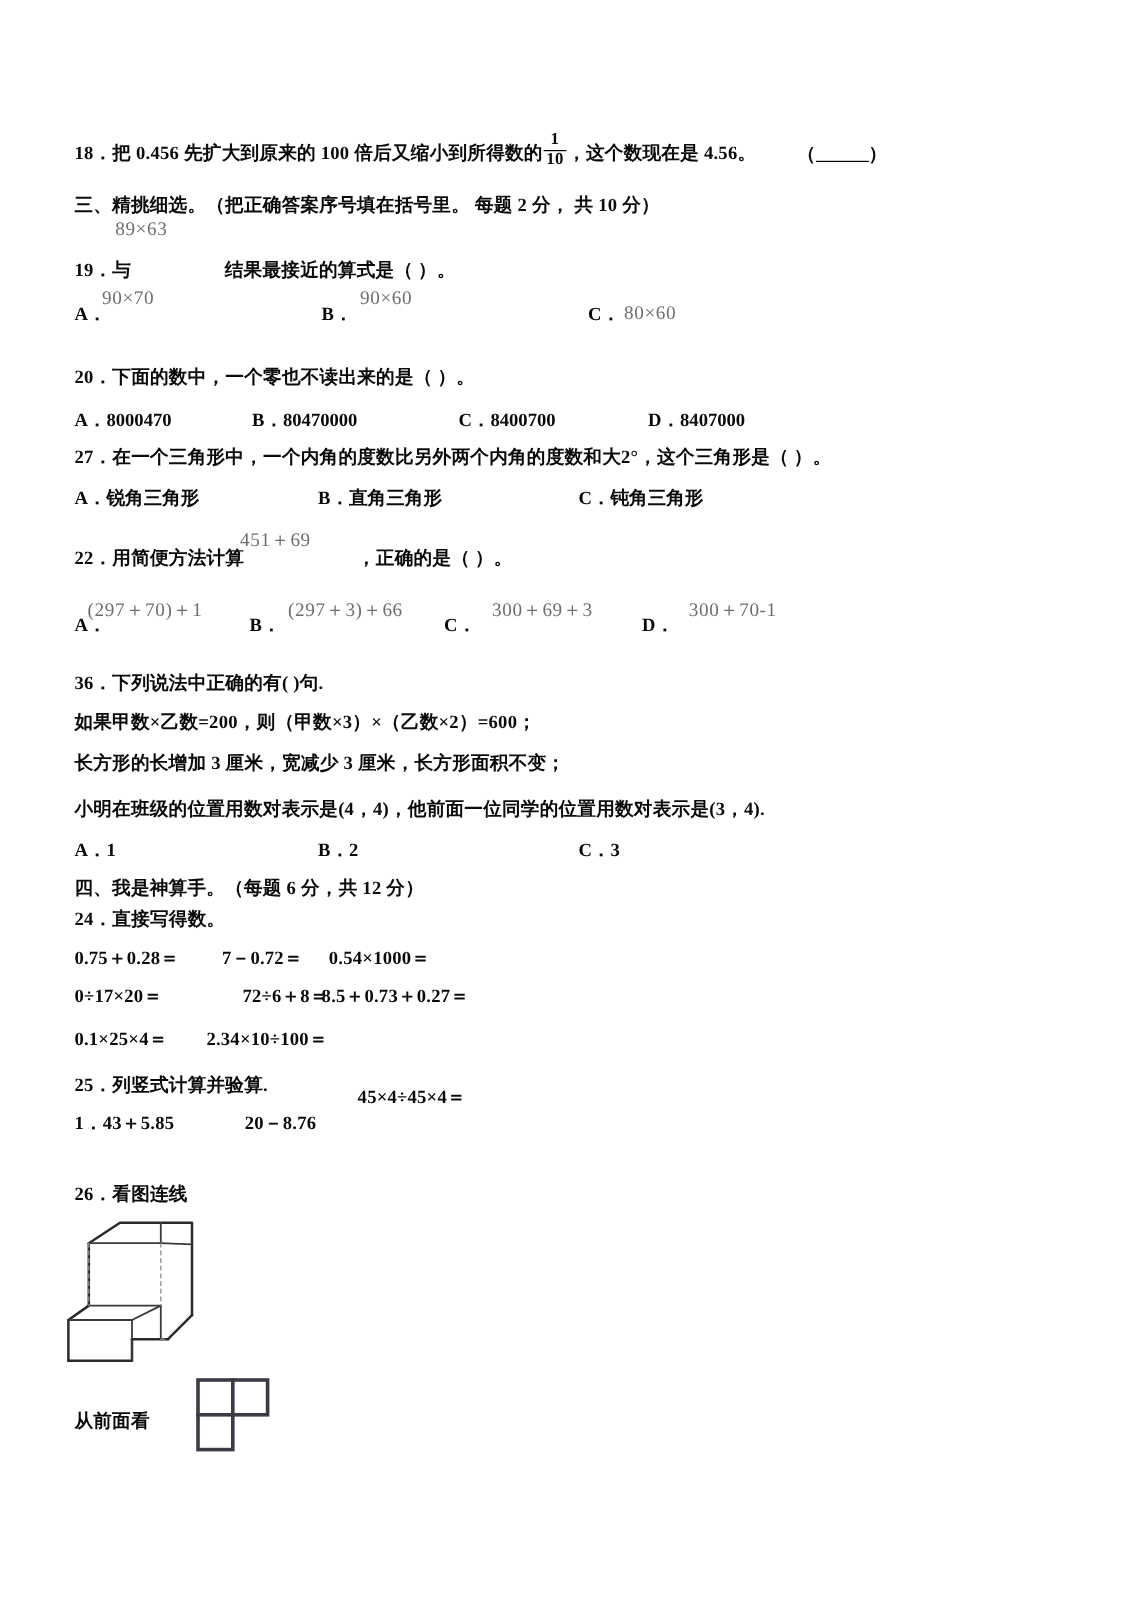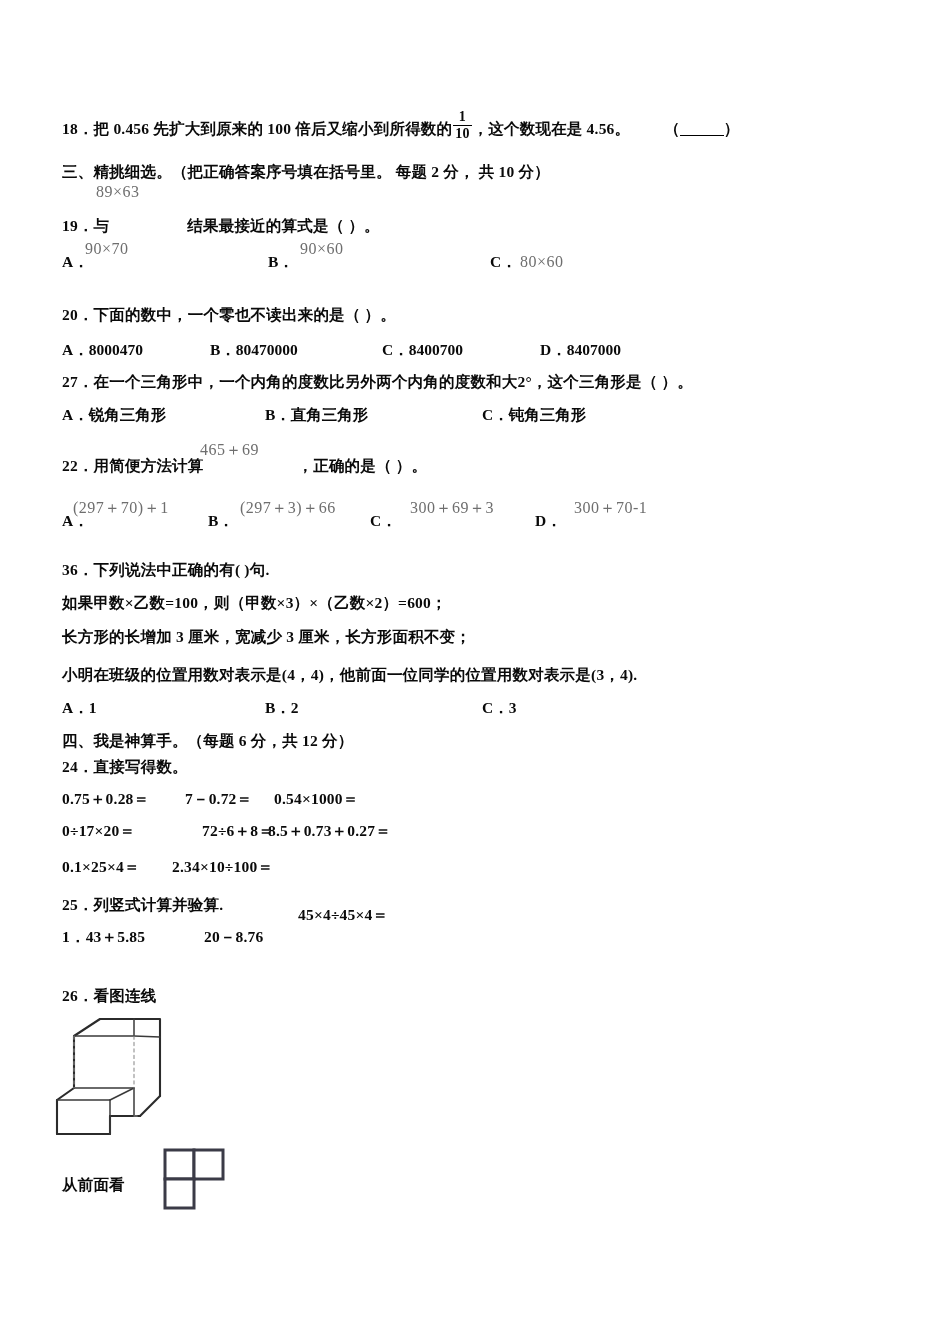--- a/index.html
+++ b/index.html
@@ -126,41 +126,41 @@
   <div class="opt" style="left:382px; top:340px;">C．8400700</div>
   <div class="opt" style="left:540px; top:340px;">D．8407000</div>
 
   <div class="line cn" style="left:62px; top:372px;">
     <span>27．</span><span>在一个三角形中，一个内角的度数比另外两个内角的度数和大2°，这个三角形是（  ）。</span>
   </div>
   <div class="opt" style="left:62px; top:405px;">A．锐角三角形</div>
   <div class="opt" style="left:265px; top:405px;">B．直角三角形</div>
   <div class="opt" style="left:482px; top:405px;">C．钝角三角形</div>
 
-  <div class="mathx" style="left:200px; top:440px;">465＋69</div>
+  <div class="mathx" style="left:200px; top:440px;">451＋69</div>
   <div class="line cn" style="left:62px; top:456px;">
     <span>22．</span><span>用简便方法计算</span><span style="display:inline-block;width:94px"></span><span>，正确的是（  ）。</span>
   </div>
 
   <div class="opt" style="left:62px; top:511px;">A．</div>
   <div class="mathx" style="left:73px; top:498px;">(297＋70)＋1</div>
 
   <div class="opt" style="left:208px; top:511px;">B．</div>
   <div class="mathx" style="left:240px; top:498px;">(297＋3)＋66</div>
 
   <div class="opt" style="left:370px; top:511px;">C．</div>
   <div class="mathx" style="left:410px; top:498px;">300＋69＋3</div>
 
   <div class="opt" style="left:535px; top:511px;">D．</div>
   <div class="mathx" style="left:574px; top:498px;">300＋70‑1</div>
 
   <div class="line cn" style="left:62px; top:560px;">
     <span>36．</span><span>下列说法中正确的有(    )句.</span>
   </div>
-  <div class="line cn" style="left:62px; top:593px;">如果甲数×乙数=100，则（甲数×3）×（乙数×2）=600；</div>
+  <div class="line cn" style="left:62px; top:593px;">如果甲数×乙数=200，则（甲数×3）×（乙数×2）=600；</div>
   <div class="line cn" style="left:62px; top:627px;">长方形的长增加 3 厘米，宽减少 3 厘米，长方形面积不变；</div>
   <div class="line cn" style="left:62px; top:665px;">小明在班级的位置用数对表示是(4，4)，他前面一位同学的位置用数对表示是(3，4).</div>
 
   <div class="opt" style="left:62px; top:698px;">A．1</div>
   <div class="opt" style="left:265px; top:698px;">B．2</div>
   <div class="opt" style="left:482px; top:698px;">C．3</div>
 
   <div class="line cn" style="left:62px; top:731px;">四、我是神算手。（每题 6 分，共 12 分）</div>
 
   <div class="line cn" style="left:62px; top:757px;">

